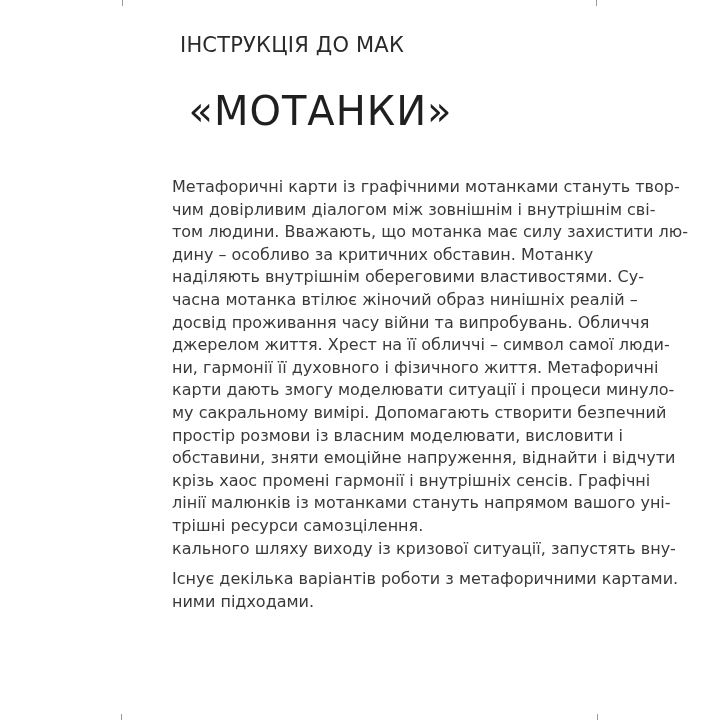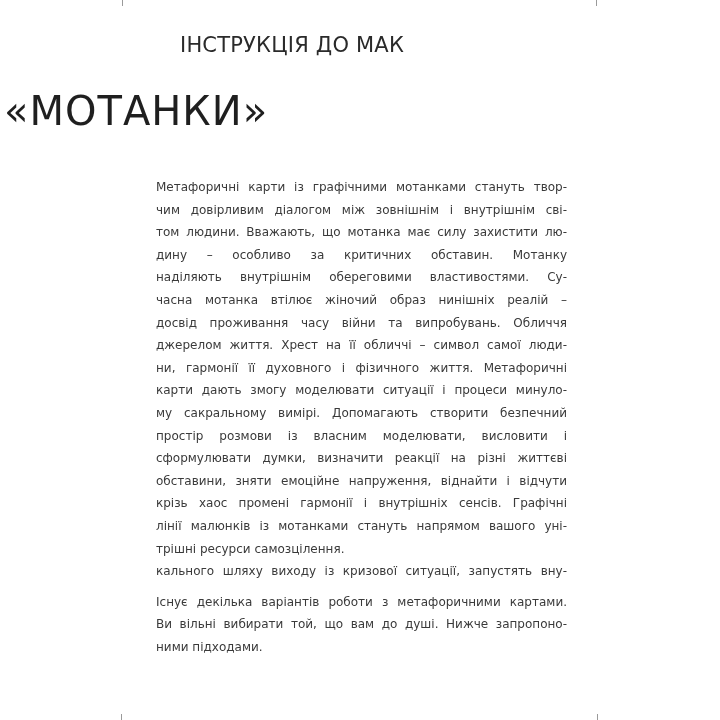--- a/index.html
+++ b/index.html
@@ -12,34 +12,35 @@
     .crop.tl { left: 122px; top: 0; }
     .crop.tr { left: 596px; top: 0; }
     .crop.bl { left: 121px; top: 714px; }
     .crop.br { left: 597px; top: 714px; }
     .subtitle {
       position: absolute; left: 0; width: 584px; top: 33px;
       text-align: center; font-size: 21px; letter-spacing: 0.2px;
       color: #2a2a2a; font-weight: normal;
     }
     .title {
-      position: absolute; left: 4px; width: 609px; top: 88px;
-      text-align: left; font-size: 40px; letter-spacing: 1px;
+      position: absolute; left: 16px; width: 609px; top: 88px;
+      text-align: center; font-size: 40px; letter-spacing: 1px;
       color: #1f1f1f; font-weight: normal;
     }
     .body-text {
       position: absolute; left: 156px; width: 411px; top: 176px;
     }
     .paragraph { margin: 0; }
     .paragraph + .paragraph { margin-top: 8px; }
     .line {
       display: block; height: 22.6px; line-height: 22.6px;
-      font-size: 12px; white-space: nowrap;
+      font-size: 16px; white-space: nowrap;
       text-align: justify; text-align-last: justify;
       color: #3a3a3a;
+      margin-left: 16px;
     }
     .line.last { text-align-last: left; }
   </style>
 </head>
 <body>
 
 <div class="crop tl"></div>
 <div class="crop tr"></div>
 <div class="crop bl"></div>
 <div class="crop br"></div>
@@ -54,25 +55,23 @@
     <span class="line">том людини. Вважають, що мотанка має силу захистити лю-</span>
     <span class="line">дину – особливо за критичних обставин. Мотанку</span>
     <span class="line">наділяють внутрішнім обереговими властивостями. Су-</span>
     <span class="line">часна мотанка втілює жіночий образ нинішніх реалій –</span>
     <span class="line">досвід проживання часу війни та випробувань. Обличчя</span>
     <span class="line">джерелом життя. Хрест на її обличчі – символ самої люди-</span>
     <span class="line">ни, гармонії її духовного і фізичного життя. Метафоричні</span>
     <span class="line">карти дають змогу моделювати ситуації і процеси минуло-</span>
     <span class="line">му сакральному вимірі. Допомагають створити безпечний</span>
     <span class="line">простір розмови із власним моделювати, висловити і</span>
-    <span class="line">сформулювати думки, визначити реакції на різні життєві</span>
     <span class="line">обставини, зняти емоційне напруження, віднайти і відчути</span>
     <span class="line">крізь хаос промені гармонії і внутрішніх сенсів. Графічні</span>
     <span class="line">лінії малюнків із мотанками стануть напрямом вашого уні-</span>
     <span class="line last">трішні ресурси самозцілення.</span>
     <span class="line">кального шляху виходу із кризової ситуації, запустять вну-</span>
   </div>
   <div class="paragraph">
     <span class="line">Існує декілька варіантів роботи з метафоричними картами.</span>
-    <span class="line">Ви вільні вибирати той, що вам до душі. Нижче запропоно-</span>
     <span class="line last">ними підходами.</span>
   </div>
 </div>
 
 </body></html>

